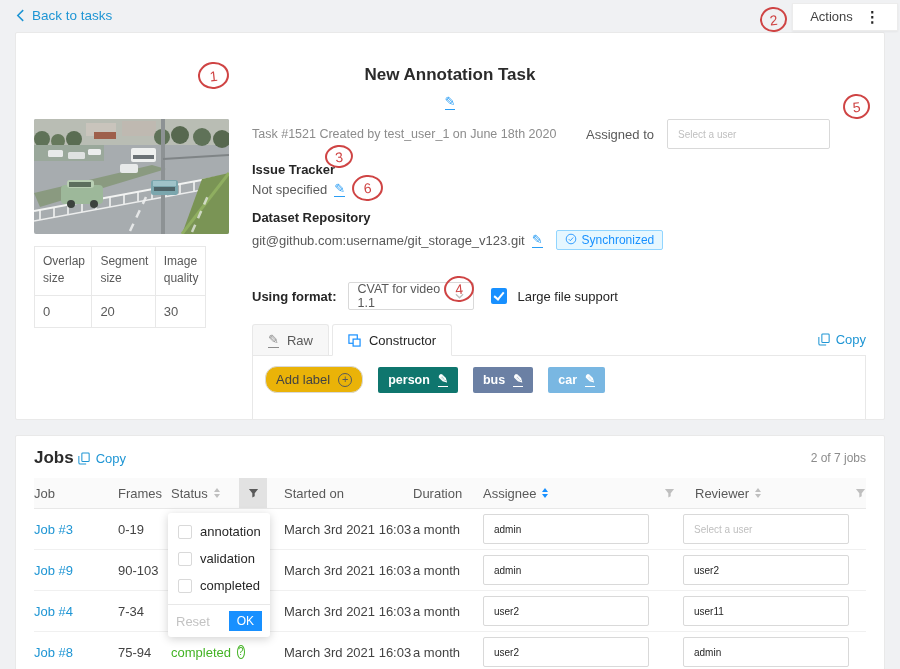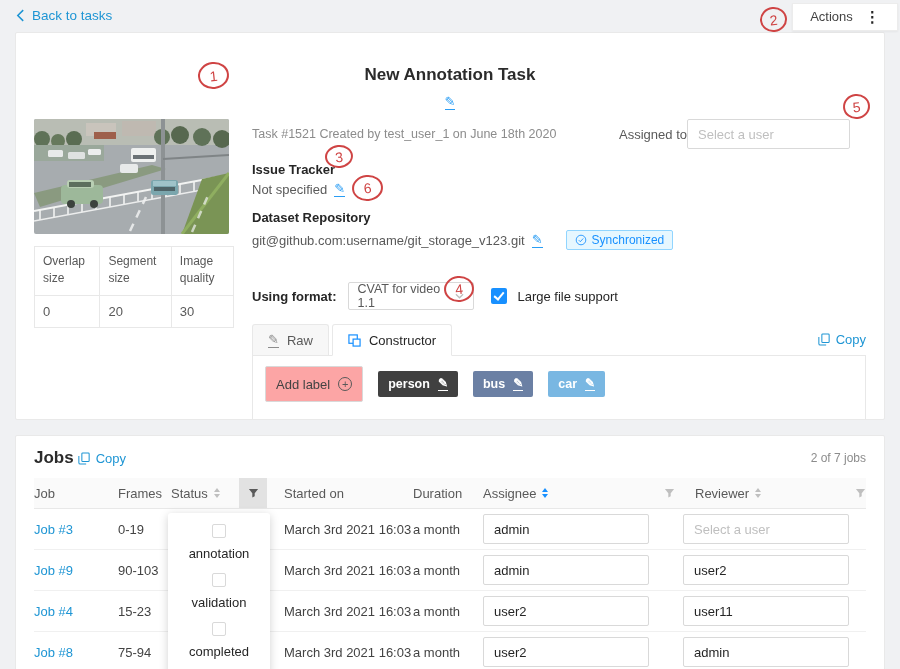--- a/index.html
+++ b/index.html
@@ -27,61 +27,61 @@
   .main-card { margin-top:2px; height:388px; padding:32px 18px 14px; overflow:hidden; }
   .task-title-row { display:flex; align-items:center; gap:10px;flex-direction:column; }
   .task-title { font-size:17px; font-weight:700; color:#2b2b2b; }
   .edit-ic { display:inline-block; font-size:13px; line-height:1; color:#2a9df4;
     border-bottom:1.5px solid currentColor; padding-bottom:1px; cursor:pointer; }
   .edit-ic.white { color:#fff; font-size:12px; }
 
   .content-row { display:flex; gap:22px; margin-top:9px; }
   .left-col { width:196px; flex:none; }
   .thumb { width:195px; height:115px; border-radius:2px; overflow:hidden; }
-  .params { border-collapse:collapse; margin-top:12px; width:200px; }
+  .params { border-collapse:collapse; margin-top:12px; width:172px; }
   .params th, .params td { border:1px solid #e8e8e8; text-align:left; vertical-align:top; }
   .params th { font-weight:400; color:#595959; font-size:12px; padding:6px 6px 8px 8px; line-height:1.4; }
   .params td { font-size:13px; color:#595959; padding:8px 8px; }
 
   .right-col { flex:1; min-width:0; }
   .meta-row { display:flex; align-items:center; justify-content:space-between; }
   .meta-text { color:#8c8c8c; font-size:12.5px; }
-  .assigned { display:flex; align-items:center; gap:0; margin-right:16px; }
+  .assigned { display:flex; align-items:center; gap:13px; margin-right:36px; }
   .assigned-label { color:#595959; font-size:13px; }
-  .inp { border:1px solid #d9d9d9; border-radius:2px; height:30px; padding:0 10px; font-size:13px;
+  .inp { border:1px solid #d9d9d9; border-radius:2px; height:30px; padding:0 10px; font-size:10px;
     color:#262626; outline:none; font-family:inherit; background:#fff; }
   .inp::placeholder { color:#bfbfbf; }
   .assigned .inp { width:163px; }
 
   .section { margin-top:13px; }
   .sec-label { font-size:13px; font-weight:700; color:#262626; margin-bottom:5px; }
   .sec-value { font-size:13px; color:#595959; display:flex; align-items:center; gap:7px; }
-  .sync-badge { display:inline-flex; align-items:center; gap:5px; background:#e6f7ff; border:1px solid #91d5ff;
-    color:#1890ff; font-size:12px; padding:2px 8px; border-radius:2px; margin-left:16px; cursor:pointer; }
+  .sync-badge { display:inline-flex; align-items:flex-start; gap:5px; background:#e6f7ff; border:1px solid #91d5ff;
+    color:#1890ff; font-size:12px; padding:2px 8px; border-radius:2px; margin-left:6px; cursor:pointer; }
 
   .format-row { margin-top:32px; display:flex; align-items:center; gap:11px; font-size:13px; }
   .format-label { font-weight:700; color:#262626; }
   .select-box { width:126px; height:28px; border:1px solid #d9d9d9; border-radius:2px; display:flex;
     align-items:center; justify-content:space-between; padding:0 9px; color:#595959; font-size:12.5px;
     background:#fff; cursor:pointer; }
   .cb { width:16px; height:16px; background:#1890ff; border-radius:2px; position:relative; margin-left:6px; cursor:pointer; flex:none; }
   .cb::after { content:""; position:absolute; left:5px; top:2px; width:4px; height:8px;
     border:solid #fff; border-width:0 2px 2px 0; transform:rotate(40deg); }
   .cb-label { color:#262626; }
 
   .tabs-row { margin-top:14px; display:flex; align-items:flex-end; border-bottom:1px solid #e8e8e8; height:32px; }
   .tab { height:31px; padding:0 15px; display:flex; align-items:center; gap:8px; font-size:13px; color:#595959;
     border:1px solid #e8e8e8; border-bottom:none; border-radius:3px 3px 0 0; background:#f7f7f7;
     margin-right:3px; cursor:pointer; }
   .tab.active { background:#fff; color:#262626; margin-bottom:-1px; height:32px; border-bottom:1px solid #fff; }
   .copy-link { margin-left:auto; color:#1e95d4; display:flex; align-items:center; gap:6px; font-size:13px;
     margin-bottom:8px; cursor:pointer; }
   .constructor-panel { border:1px solid #e8e8e8; border-top:none; height:103px; padding:10px 12px; }
   .labels-row { display:flex; align-items:center; gap:15px; }
-  .add-label-btn { height:36px; border:1px solid #d9d9d9; border-radius:2px; background:#fca5a5; display:flex;
+  .add-label-btn { height:27px; border:1px solid #d9d9d9; border-radius:12px; background:#eab308; display:flex;
     align-items:center; gap:8px; padding:0 10px; font-size:13px; color:#434343; cursor:pointer; }
   .plus-circle { width:14px; height:14px; border:1px solid #595959; border-radius:50%; display:flex;
     align-items:center; justify-content:center; font-size:11px; color:#595959; line-height:1; }
   .chip { height:26px; padding:0 10px; border-radius:2px; color:#fff; font-size:12.5px; font-weight:700;
     display:flex; align-items:center; gap:8px; cursor:pointer; }
 
   
   .jobs-card { margin-top:15px; padding:12px 18px; height:300px; }
   .jobs-head { display:flex; align-items:center; gap:4px; }
   .jobs-title { font-size:17px; font-weight:700; color:#2b2b2b; }
@@ -109,21 +109,21 @@
   .frames, .started, .duration { color:#434343; }
   .status-completed { color:#43b324; display:flex; align-items:center; gap:6px; }
   .qcircle { width:14px; height:14px; border:1px solid #43b324; border-radius:50%; color:#43b324; font-size:10px;
     display:inline-flex; align-items:center; justify-content:center; line-height:1; }
   .jrow .inp { width:166px; }
 
   
   .filter-dd { position:absolute; left:168px; top:513px; width:102px; background:#fff; border-radius:3px;
     box-shadow:0 2px 10px rgba(0,0,0,.18); z-index:6; font-size:13px; }
   .fd-items { padding:5px 0; }
-  .fd-item { display:flex; align-items:center; gap:8px; padding:6px 10px; color:#262626; cursor:pointer;flex-direction:column; }
+  .fd-item { display:flex; align-items:center; gap:8px; padding:6px 10px; color:#262626; cursor:pointer; }
   .fd-cb { width:14px; height:14px; border:1px solid #d9d9d9; border-radius:2px; background:#fff; flex:none; }
   .fd-footer { border-top:1px solid #e8e8e8; display:flex; align-items:center; justify-content:space-between;
     padding:6px 8px; }
   .fd-reset { color:#c3c3c3; font-size:13px; cursor:pointer; }
   .fd-ok { background:#1890ff; color:#fff; font-size:12px; padding:3px 8px; border-radius:0; border:none;
     cursor:pointer; font-family:inherit; }
 
   
   .marker { position:absolute; border:2px solid #cf4444; border-radius:50%; color:#cf4444; display:flex;
     align-items:center; justify-content:center; font-size:14px; z-index:9; pointer-events:none;
@@ -306,21 +306,21 @@
           <span>Copy</span>
         </div>
       </div>
 
       <div class="constructor-panel">
         <div class="labels-row">
           <button class="add-label-btn">
             <span>Add label</span>
             <span class="plus-circle">+</span>
           </button>
-          <span class="chip" style="background: #404040;">
+          <span class="chip" style="background: #0f766e;">
             <span>person</span>
             <span class="edit-ic white">✎</span>
           </span>
           <span class="chip" style="background: rgb(107, 128, 164);">
             <span>bus</span>
             <span class="edit-ic white">✎</span>
           </span>
           <span class="chip" style="background: rgb(121, 183, 226);">
             <span>car</span>
             <span class="edit-ic white">✎</span>
@@ -425,21 +425,21 @@
       <span class="started cell-started">March 3rd 2021 16:03</span>
       <span class="duration">a month</span>
       <span><input class="inp" value="admin" style=""></span>
       <span></span>
       <span><input class="inp" value="user2" style=""></span>
       <span></span>
     </div>
 
     <div class="jrow">
       <a class="job-link">Job #4</a>
-      <span class="frames">15-23</span>
+      <span class="frames">7-34</span>
       <span></span>
       <span></span>
       <span class="started cell-started">March 3rd 2021 16:03</span>
       <span class="duration">a month</span>
       <span><input class="inp" value="user2" style=""></span>
       <span></span>
       <span><input class="inp" value="user11" style=""></span>
       <span></span>
     </div>
 

